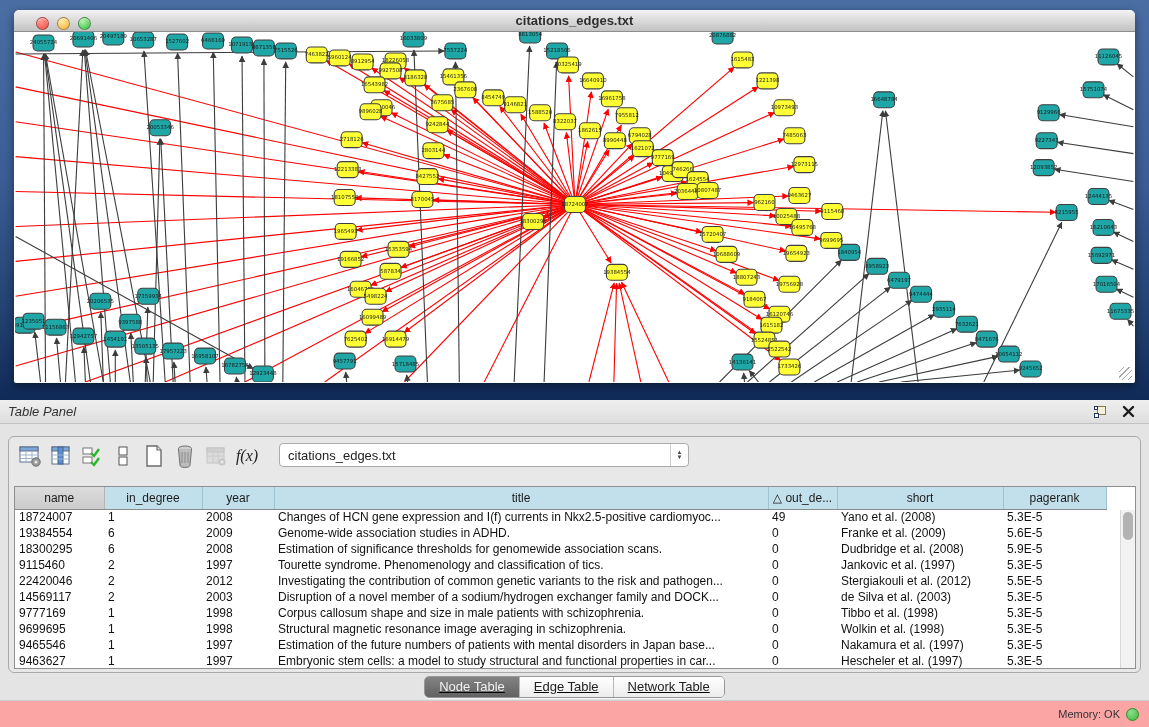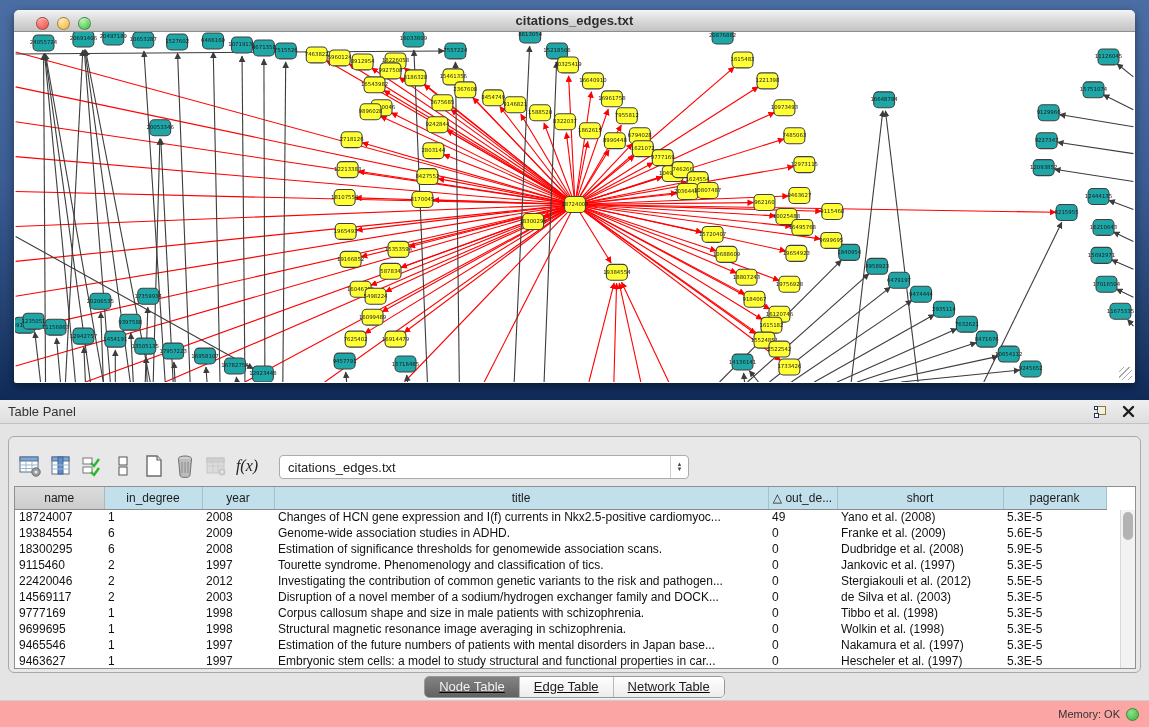--- a/index.html
+++ b/index.html
@@ -25,27 +25,27 @@
   .light.grn { background:radial-gradient(circle at 35% 30%, #b8f0ae, #2fbf3a); }
   .wintitle { width:100%; text-align:center; font-size:13px; font-weight:bold; color:#2e2e2e; }
   .canvas { position:absolute; left:1px; top:22px; width:1119px; height:350px; background:#fff; overflow:hidden; }
   .grip { position:absolute; right:2px; bottom:2px; width:13px; height:13px;
           background:repeating-linear-gradient(135deg, transparent 0 3px, #aaa 3px 4px); }
 
   
   .tablepanel { position:absolute; left:0; top:400px; width:1149px; height:300px; background:#e4e4e4; }
   .tp-header { position:absolute; left:0; top:0; width:100%; height:24px;
                background:linear-gradient(180deg,#efefef,#dedede); border-bottom:1px solid #c2c2c2;
-               display:flex; align-items:center; font-size:13px; color:#333; padding:0 8px; }
+               display:flex; align-items:center; font-size:13px; color:#333; padding:0 8px;font-style:italic; }
   .tp-title { flex:1 1 auto; }
   .tp-icons { display:flex; align-items:center; gap:14px; padding-right:6px; }
   .tp-iconbtn { cursor:default; display:flex; align-items:center; }
   .inner { position:absolute; left:8px; top:36px; width:1133px; height:237px;
            border:1px solid #a9a9a9; border-radius:6px; background:#e8e8e8; }
-  .toolbar { position:absolute; left:8px; top:6px; height:36px; display:flex; align-items:flex-end; gap:5px; }
+  .toolbar { position:absolute; left:8px; top:6px; height:36px; display:flex; align-items:flex-start; gap:5px; }
   .tbtn { width:26px; height:26px; display:flex; align-items:center; justify-content:center; background:transparent; border:none; }
   .combo { margin-left:14px; width:410px; height:24px; background:#fff; border:1px solid #ababab; border-radius:4px;
            display:flex; align-items:center; font-size:13px; color:#222; padding-left:8px; position:relative; }
   .combo .steppers { position:absolute; right:0; top:0; width:18px; height:100%;
            border-left:1px solid #cfcfcf; display:flex; flex-direction:column; align-items:center; justify-content:center;
            font-size:6px; color:#444; line-height:5px; }
   .tablewrap { position:absolute; left:5px; top:49px; width:1122px; height:183px; background:#fff; border:1px solid #8f8f8f; }
   table.grid { border-collapse:collapse; table-layout:fixed; font-size:12px; color:#111; width:1091px; }
   table.grid th { height:22px; background:#c2e0ec; border-right:1px solid #9fc3d2; border-bottom:1px solid #8a8a8a;
                   font-weight:normal; font-size:12px; color:#1b1b1b; text-align:center; overflow:hidden; white-space:nowrap; }

